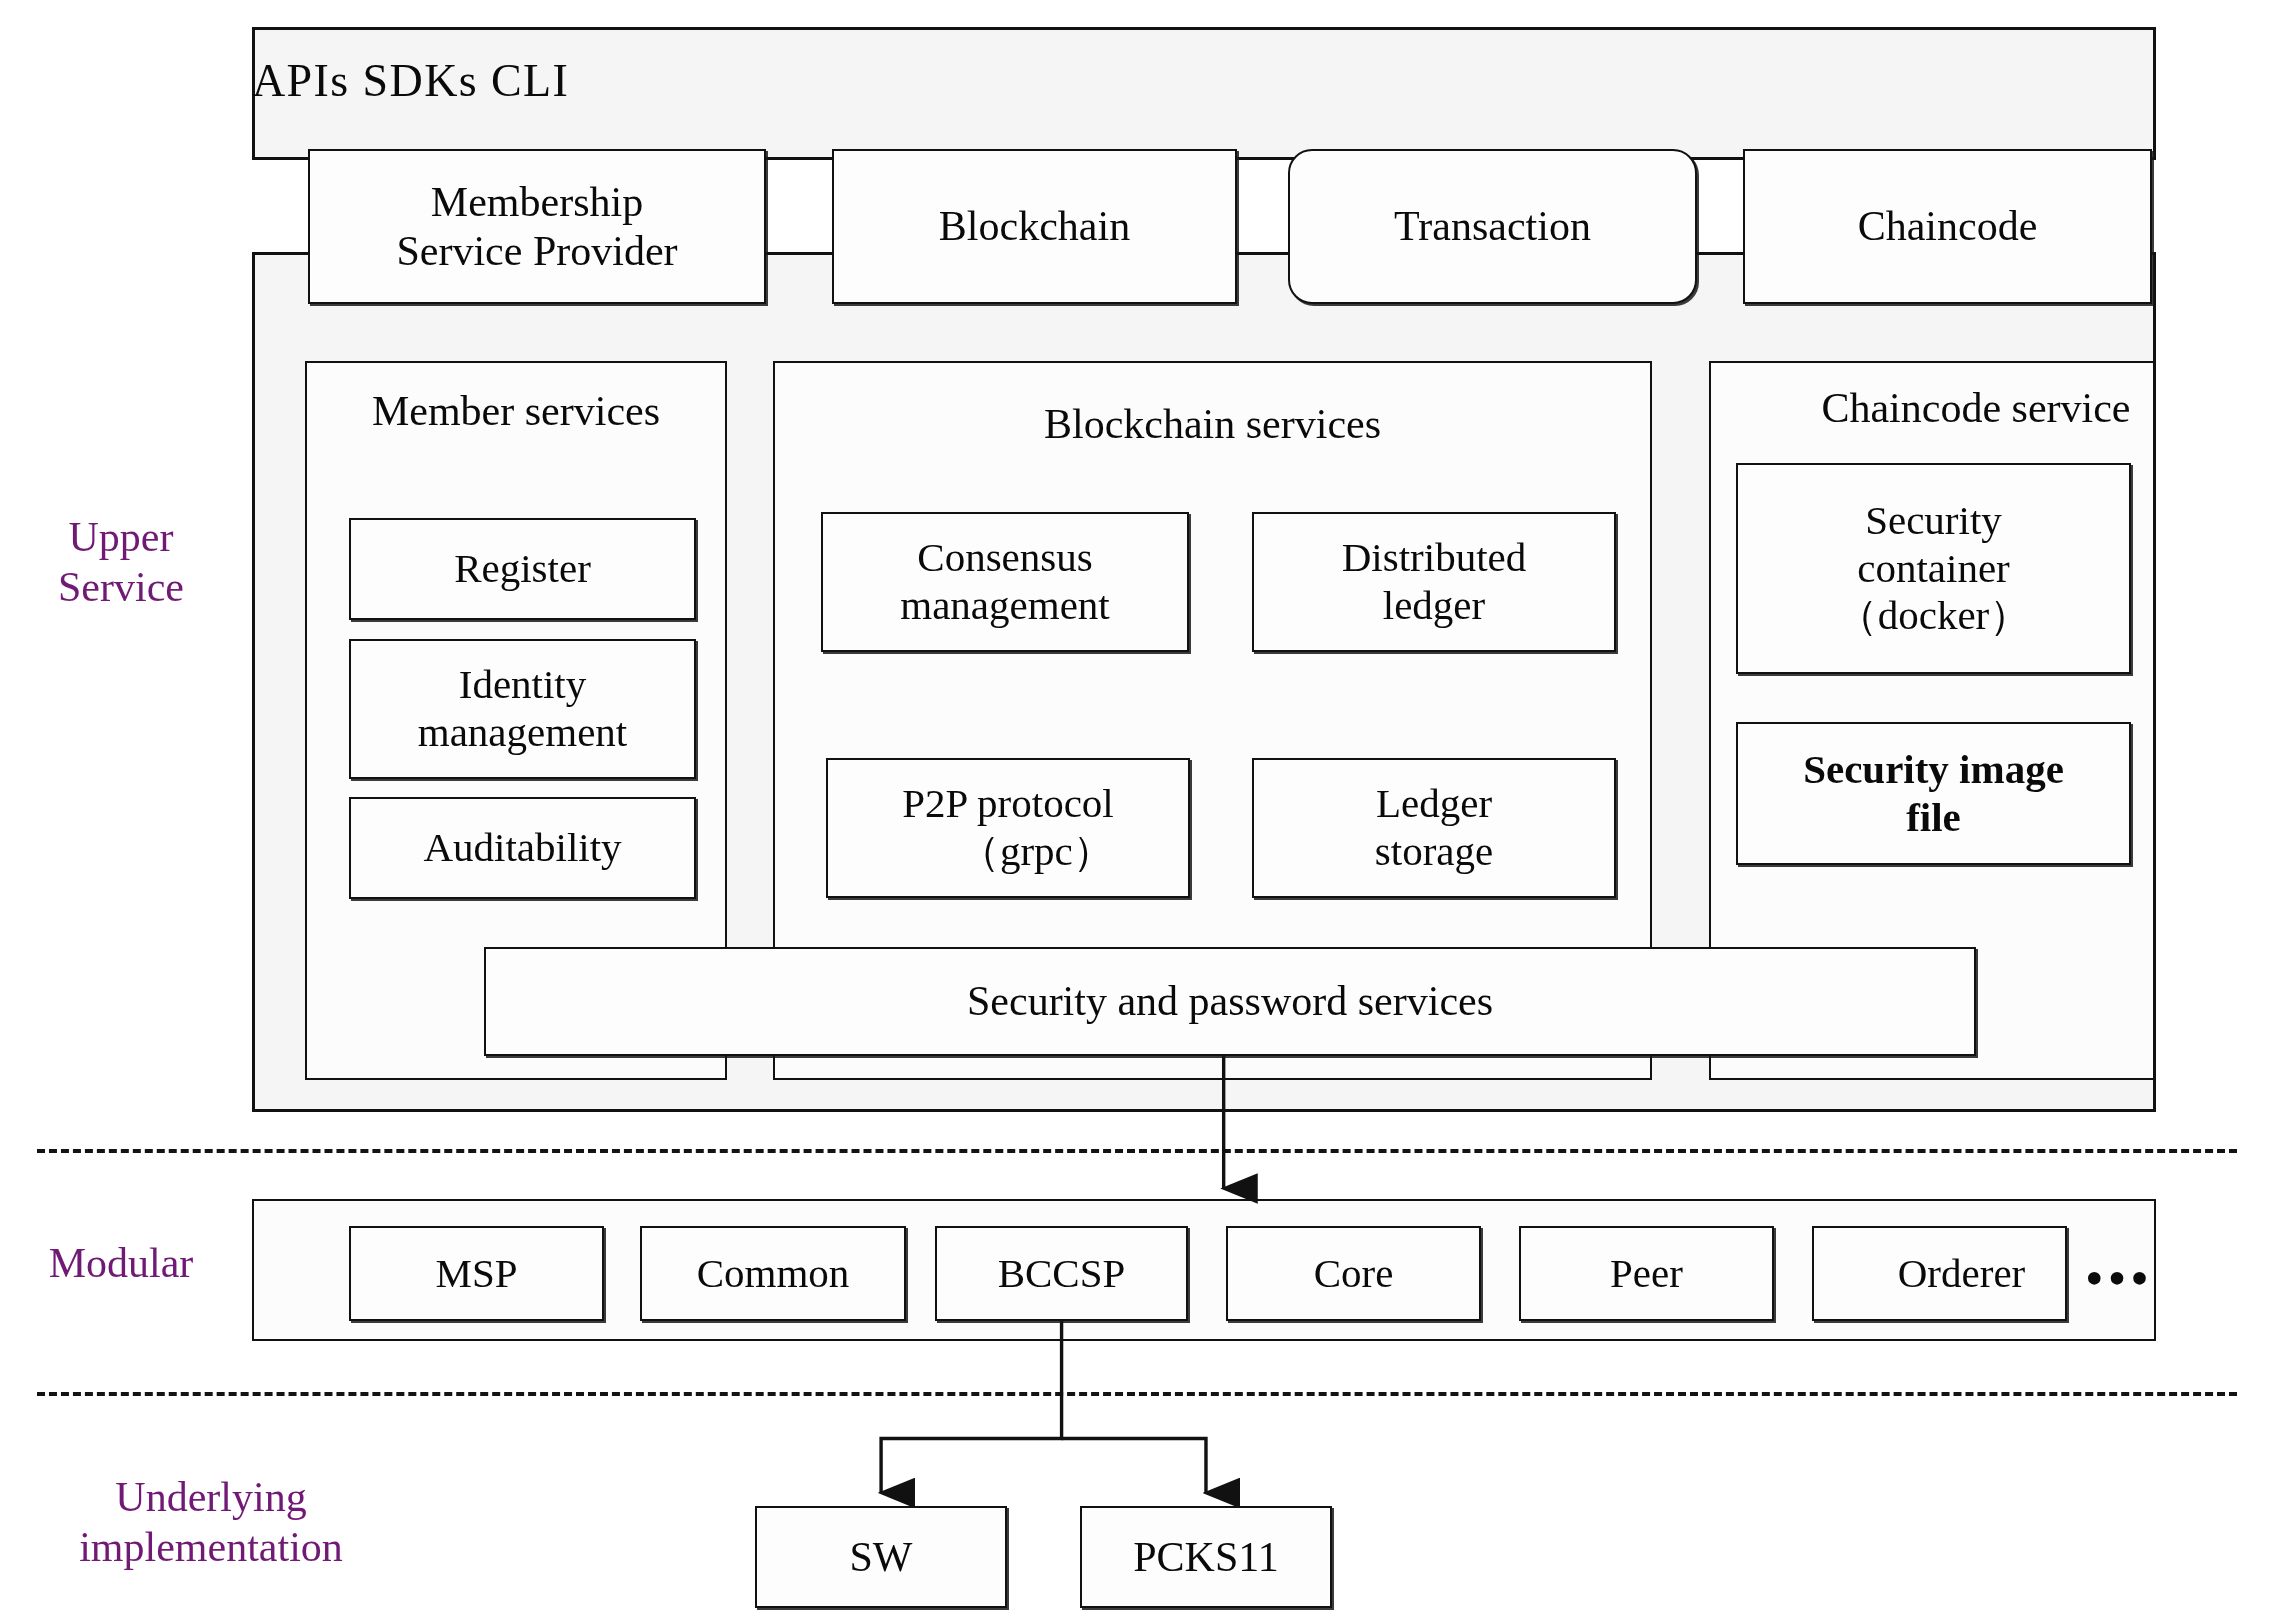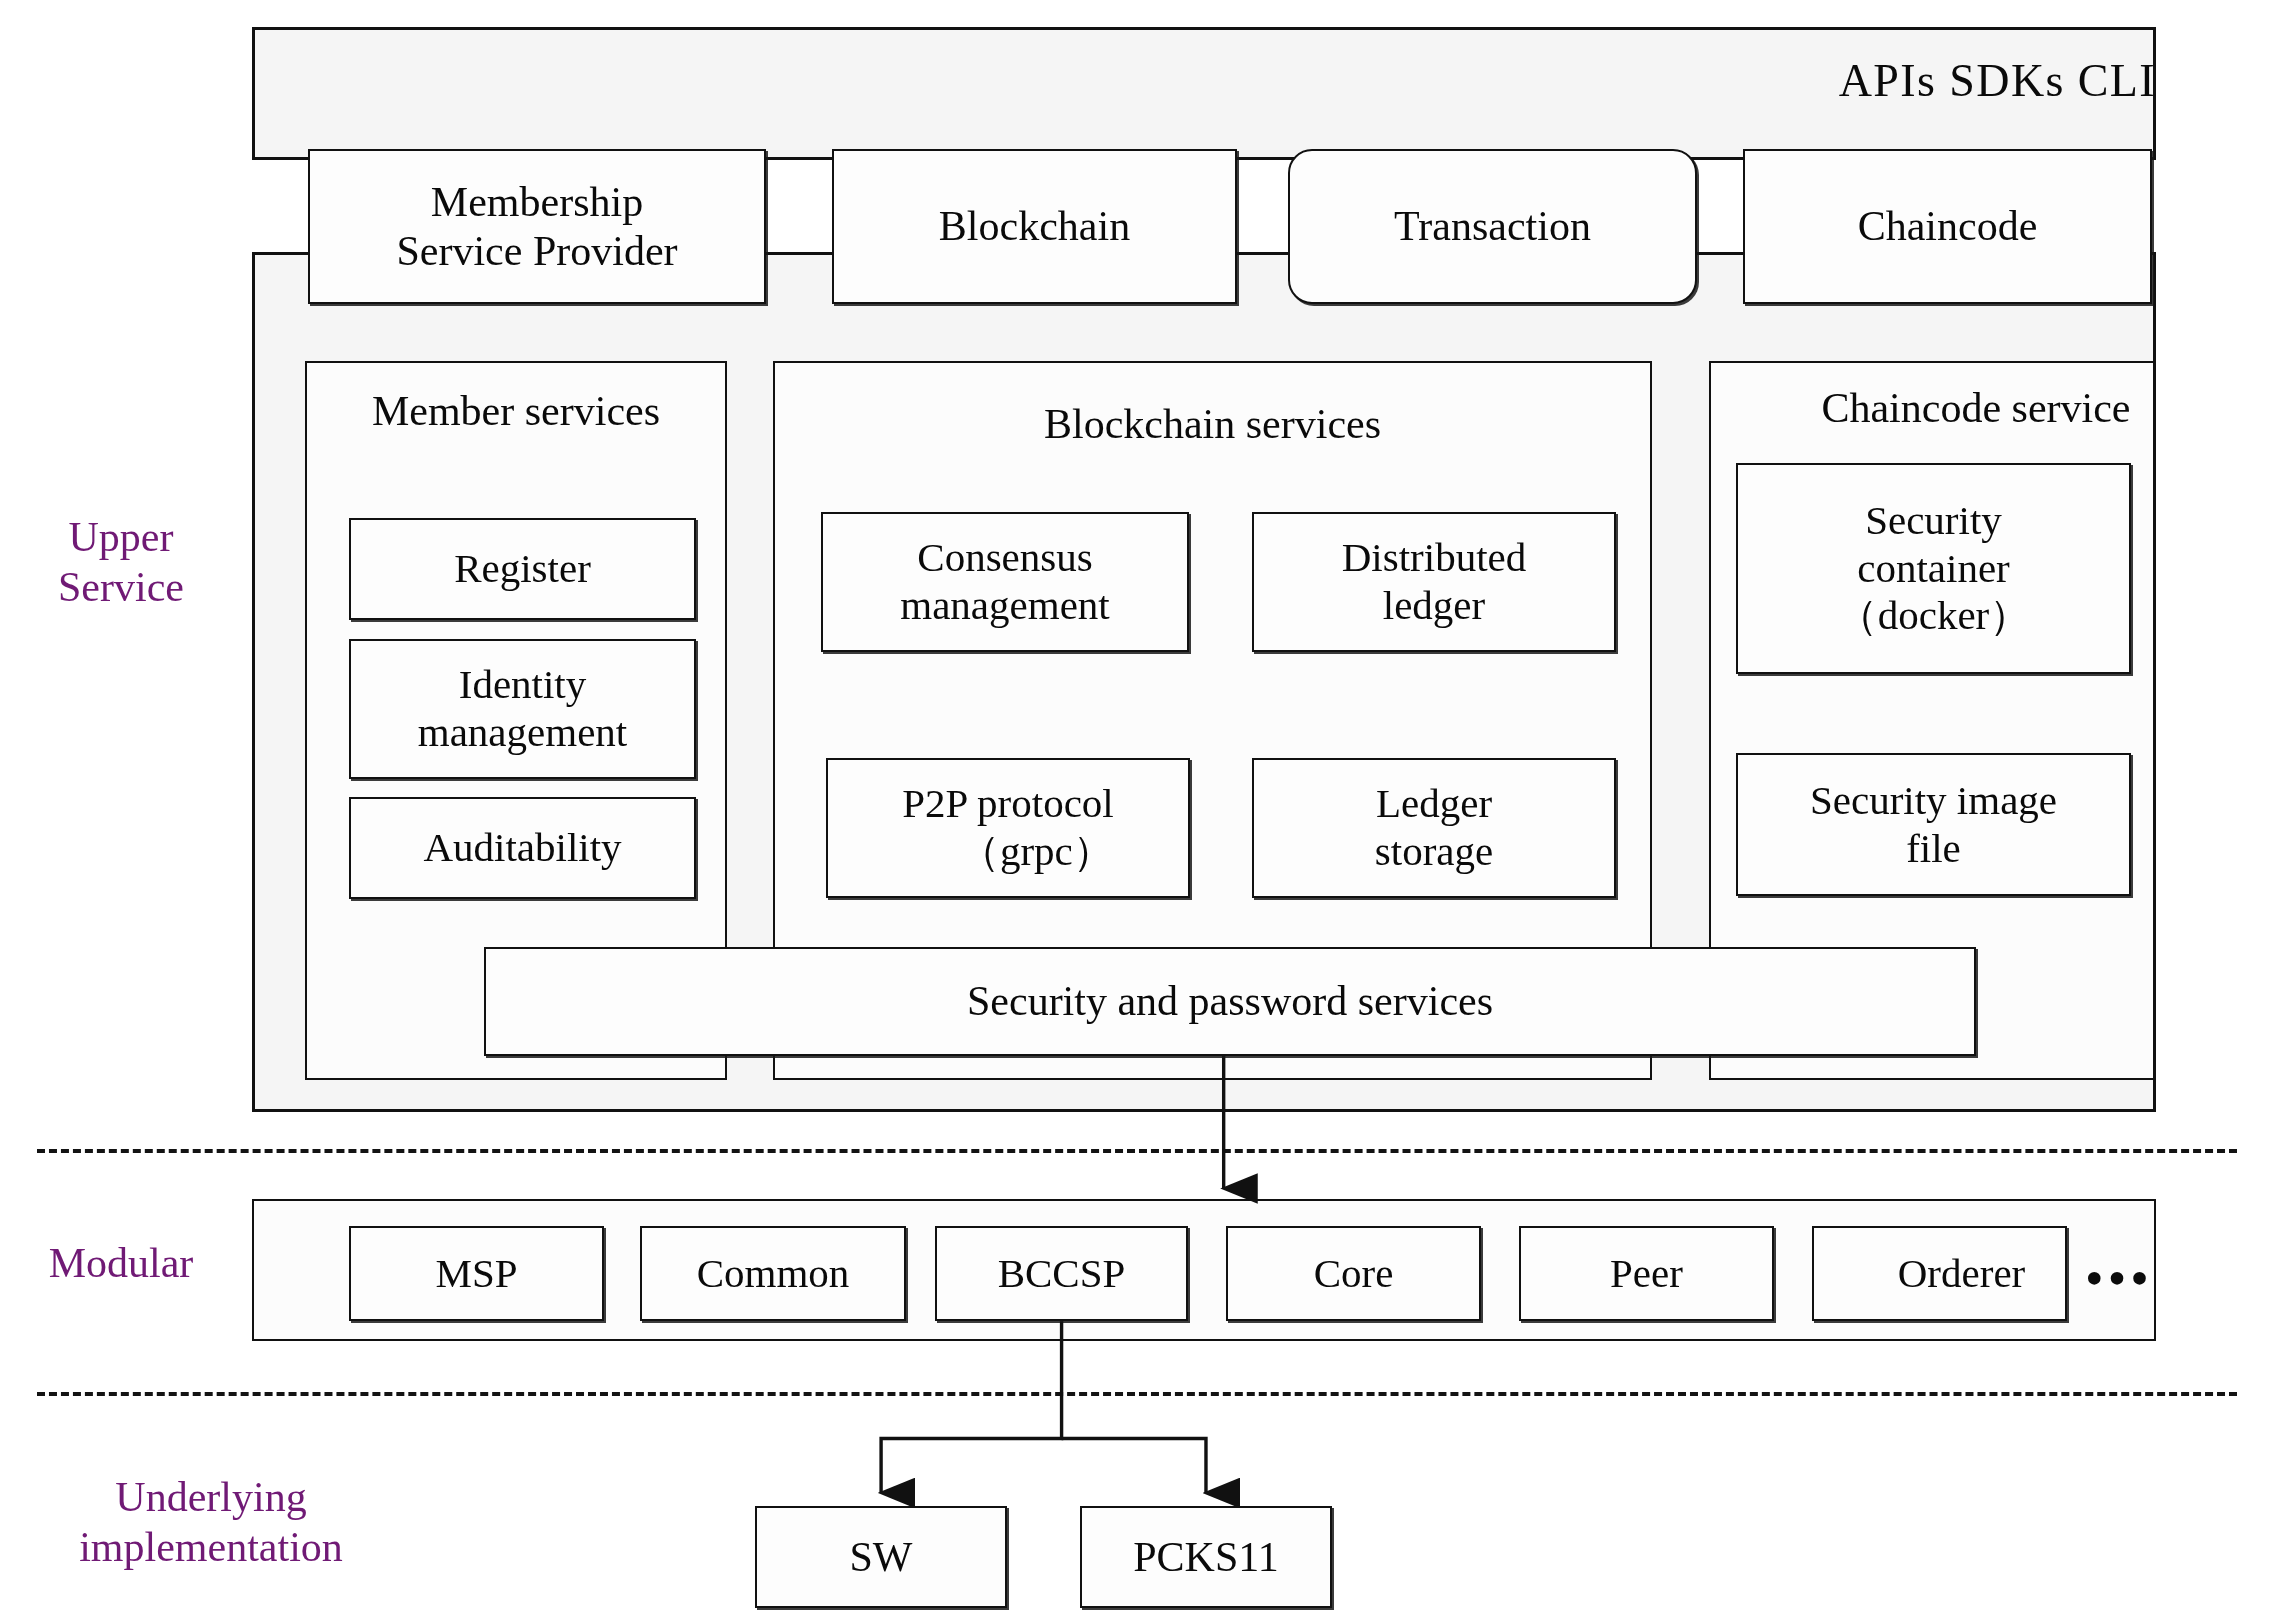--- a/index.html
+++ b/index.html
@@ -110,21 +110,21 @@
 
   <div class="layer-label" style="left:0px; top:1458px; width:422px; height:129px;">
     <div>
       <div>Underlying</div>
       <div>implementation</div>
     </div>
   </div>
 
   <div class="outer-gray" style="left:252px; top:27px; width:1904px; height:133px;"></div>
 
-  <div class="abs" style="left:252px; top:41px; width:1904px; height:78px; display:flex; align-items:center; justify-content:flex-end;">
+  <div class="abs" style="left:252px; top:41px; width:1904px; height:78px; display:flex; align-items:center; justify-content:flex-start;">
     <span style="font-size:46px; letter-spacing:1.4px;">APIs   SDKs   CLI</span>
   </div>
 
   <div class="outer-gray" style="left:252px; top:252px; width:1904px; height:860px;"></div>
 
   <div class="box" style="left:308px; top:149px; width:458px; height:155px; font-size:42px;">
     <div>
       <div>Membership</div>
       <div>Service Provider</div>
     </div>
@@ -204,21 +204,21 @@
   </div>
 
   <div class="box" style="left:1736px; top:463px; width:395px; height:211px; font-size:41px;">
     <div>
       <div>Security</div>
       <div>container</div>
       <div>（docker）</div>
     </div>
   </div>
 
-  <div class="box" style="left:1736px; top:753px; width:395px; height:143px; font-size:41px;">
+  <div class="box" style="left:1736px; top:722px; width:395px; height:143px; font-size:41px;font-weight:bold;">
     <div>
       <div>Security image</div>
       <div>file</div>
     </div>
   </div>
 
   <div class="box" style="left:484px; top:947px; width:1492px; height:109px; font-size:42px; z-index:8;">
     <span>Security and password services</span>
   </div>
 

